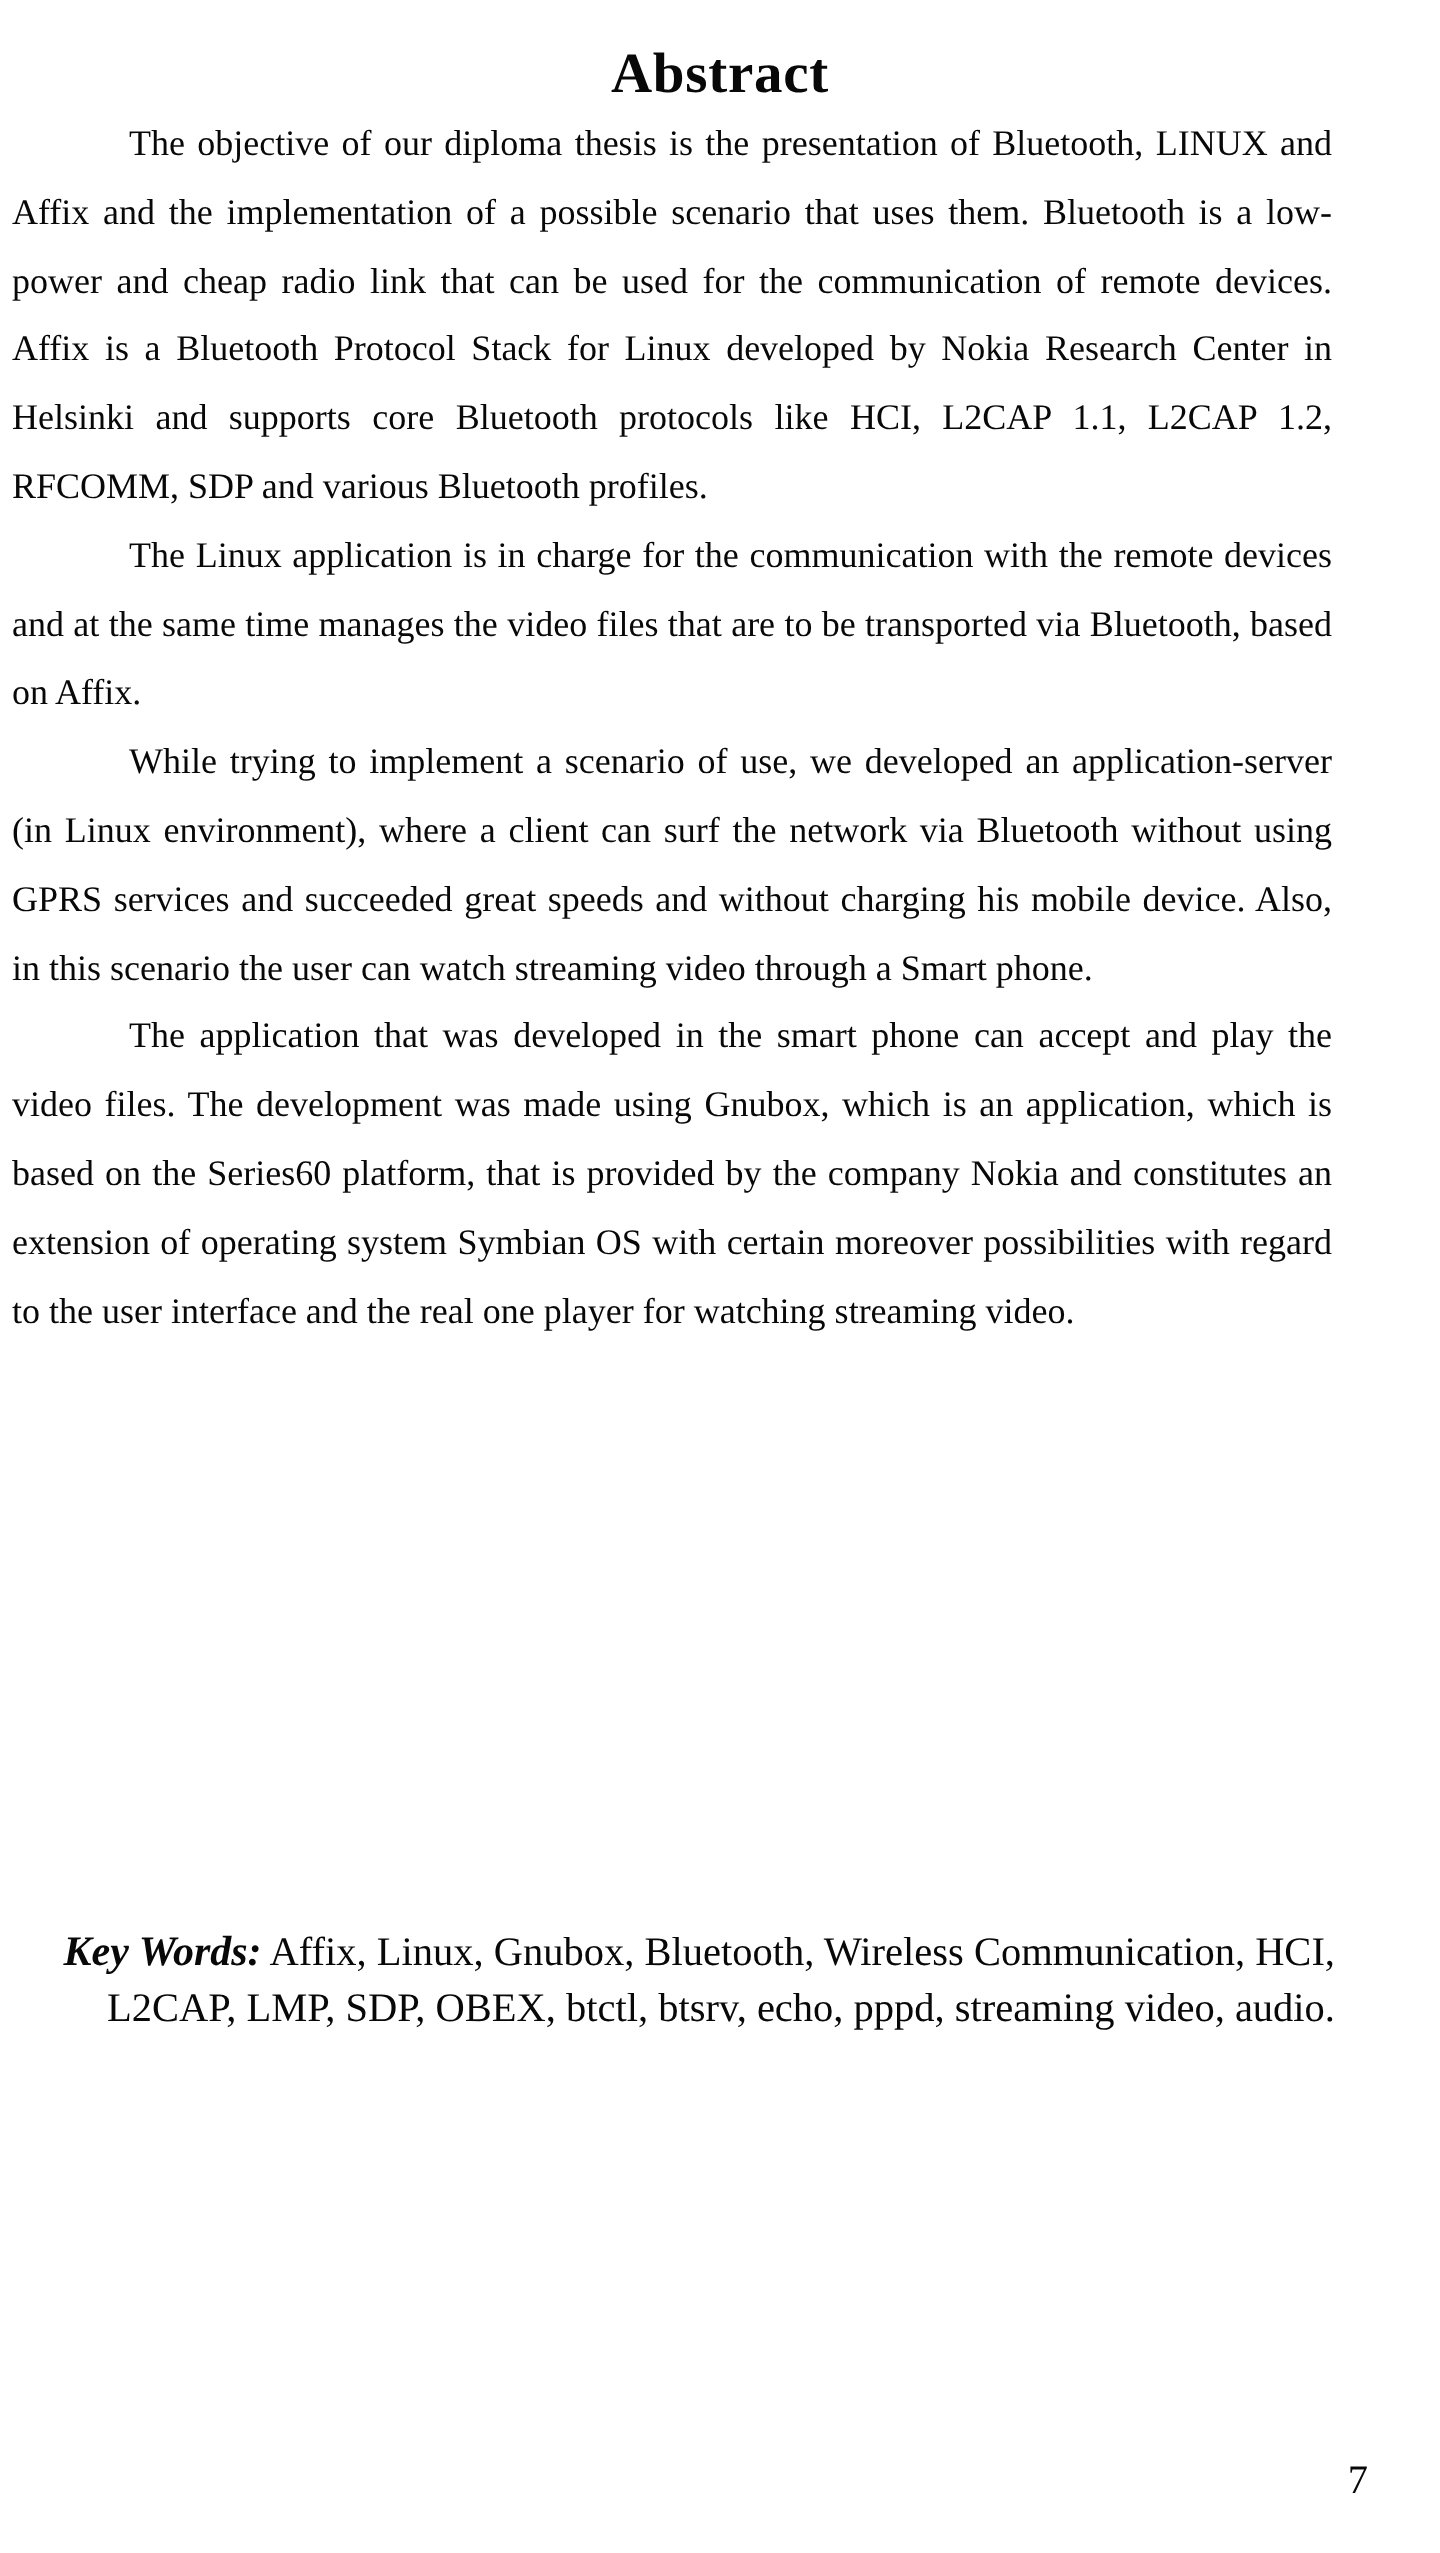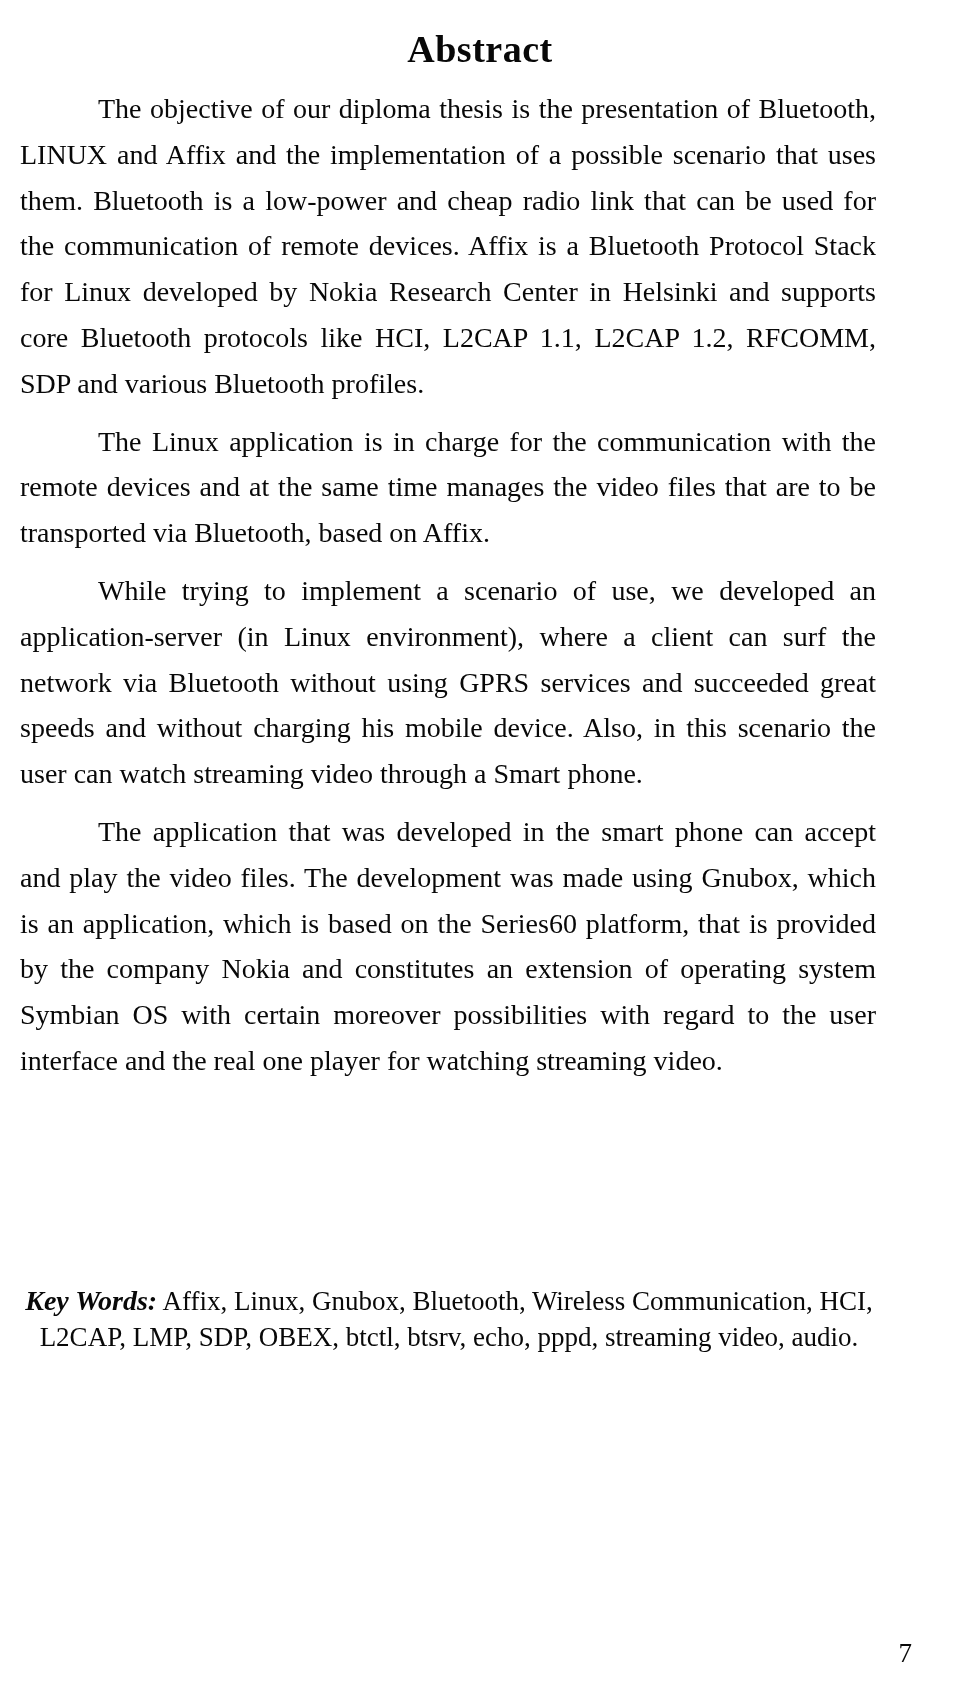--- a/index.html
+++ b/index.html
@@ -27,39 +27,39 @@
     font-weight: bold;
     letter-spacing: 0.5px;
   }
   .body-block {
     position: absolute;
     top: 74px;
     left: 8px;
     width: 880px;
   }
   p.para {
-    margin: 12px;
+    margin: 0;
     text-align: justify;
     text-justify: inter-word;
-    font-size: 28px;
+    font-size: 24px;
     line-height: 45.8px;
     text-indent: 78px;
     word-spacing: 0px;
   }
   .keywords-block {
     position: absolute;
     top: 1283px;
     left: 8px;
     width: 882px;
   }
   p.keywords {
     margin: 0;
     font-size: 27px;
     line-height: 36px;
-    text-align: center;
+    text-align: right;
     text-indent: 0;
   }
   .kw-label {
     font-weight: bold;
     font-style: italic;
     font-size: 28px;
   }
   .page-number {
     position: absolute;
     top: 1638px;

